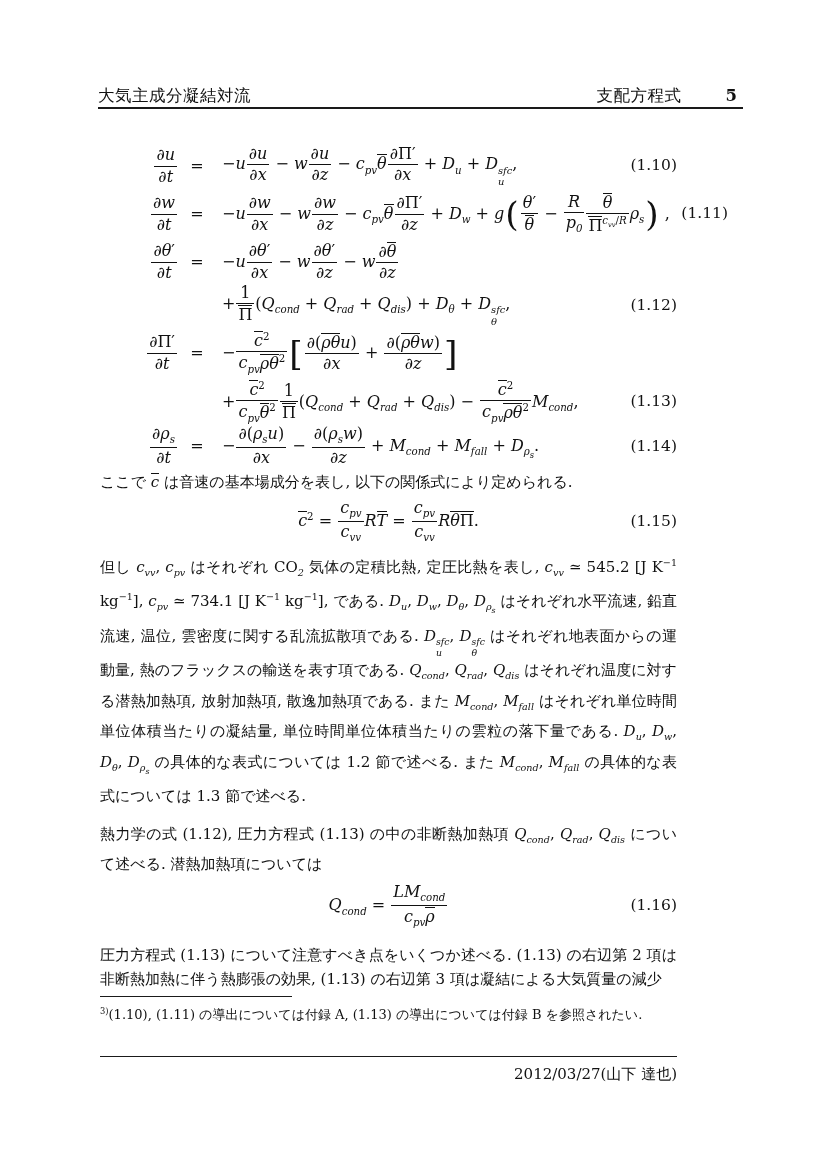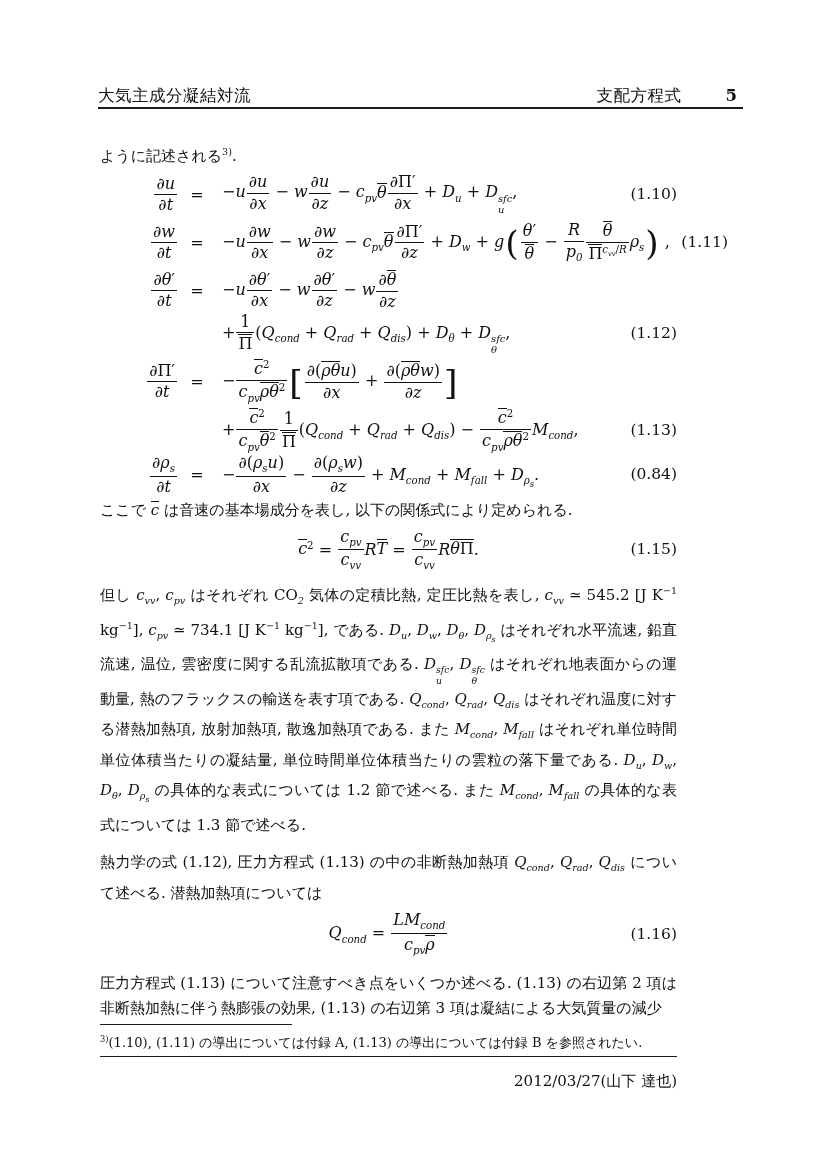--- a/index.html
+++ b/index.html
@@ -59,38 +59,37 @@
         font-size:0.62em; line-height:1.15; vertical-align:-0.45em; font-style:italic; }
   .big { font-size:215%; font-weight:normal; vertical-align:middle; line-height:0; margin:0 1px; }
   i { font-style:italic; }
   
   .footnote { margin-top:4px; }
   .fn-rule { width:192px; border-top:1.5px solid #1a1a1a; margin-bottom:4px; }
   .fn-text { font-size:13px; line-height:20px; text-align:left; }
   
   .footer {
     position:absolute; left:100px; top:1056px; width:577px;
-    border-top:1.5px solid #1a1a1a; padding-top:15px;
+    border-top:1.5px solid #1a1a1a; padding-top:8px;
     text-align:right; font-size:15px;
   }
 </style>
 </head>
 <body>
 
 <div class="page">
 
   <div class="header">
     <span class="h-left">大気主成分凝結対流</span>
     <span class="h-sect">支配方程式</span>
     <span class="h-num">5</span>
   </div>
 
   <div class="content">
 
-    <p class="no-gap">ように記述される<sup>3)</sup>.</p>
 
     <div class="eqrows">
       <div class="eqrow h44">
         <span class="lhs"><span class="fr"><span class="nu">∂<i>u</i></span><span class="de">∂<i>t</i></span></span></span>
         <span class="rel">=</span>
         <span class="rhs">−<i>u</i><span class="fr"><span class="nu">∂<i>u</i></span><span class="de">∂<i>x</i></span></span> − <i>w</i><span class="fr"><span class="nu">∂<i>u</i></span><span class="de">∂<i>z</i></span></span> − <i>c</i><sub>pv</sub><span class="ov"><i>θ</i></span><span class="fr"><span class="nu">∂Π′</span><span class="de">∂<i>x</i></span></span> + <i>D</i><sub>u</sub> + <i>D</i><span class="ss">
               <span>sfc</span>
               <span>u</span>
             </span>,</span>
         <span class="eqno">(1.10)</span>
@@ -125,21 +124,21 @@
       <div class="eqrow h46">
         <span class="lhs"></span>
         <span class="rel"></span>
         <span class="rhs">+<span class="fr"><span class="nu"><span class="ov"><i>c</i></span><sup>2</sup></span><span class="de"><i>c</i><sub>pv</sub><span class="ov"><i>θ</i></span><sup>2</sup></span></span><span class="fr"><span class="nu">1</span><span class="de"><span class="ov">Π</span></span></span>(<i>Q</i><sub>cond</sub> + <i>Q</i><sub>rad</sub> + <i>Q</i><sub>dis</sub>) − <span class="fr"><span class="nu"><span class="ov"><i>c</i></span><sup>2</sup></span><span class="de"><i>c</i><sub>pv</sub><span class="ov"><i>ρ</i></span><span class="ov"><i>θ</i></span><sup>2</sup></span></span><i>M</i><sub>cond</sub>,</span>
         <span class="eqno">(1.13)</span>
       </div>
       <div class="eqrow h42">
         <span class="lhs"><span class="fr"><span class="nu">∂<i>ρ</i><sub>s</sub></span><span class="de">∂<i>t</i></span></span></span>
         <span class="rel">=</span>
         <span class="rhs">−<span class="fr"><span class="nu">∂(<i>ρ</i><sub>s</sub><i>u</i>)</span><span class="de">∂<i>x</i></span></span> − <span class="fr"><span class="nu">∂(<i>ρ</i><sub>s</sub><i>w</i>)</span><span class="de">∂<i>z</i></span></span> + <i>M</i><sub>cond</sub> + <i>M</i><sub>fall</sub> + <i>D</i><sub>ρ<sub>s</sub></sub>.</span>
-        <span class="eqno">(0.84)</span>
+        <span class="eqno">(1.14)</span>
       </div>
     </div>
 
     <p class="no-gap">ここで <span class="ov"><i>c</i></span> は音速の基本場成分を表し, 以下の関係式により定められる.</p>
 
     <div class="deq">
       <span><span class="ov"><i>c</i></span><sup>2</sup> = <span class="fr"><span class="nu"><i>c</i><sub>pv</sub></span><span class="de"><i>c</i><sub>vv</sub></span></span><i>R</i><span class="ov"><i>T</i></span> = <span class="fr"><span class="nu"><i>c</i><sub>pv</sub></span><span class="de"><i>c</i><sub>vv</sub></span></span><i>R</i><span class="ov"><i>θ</i>Π</span>.</span>
       <span class="eqno">(1.15)</span>
     </div>
 

